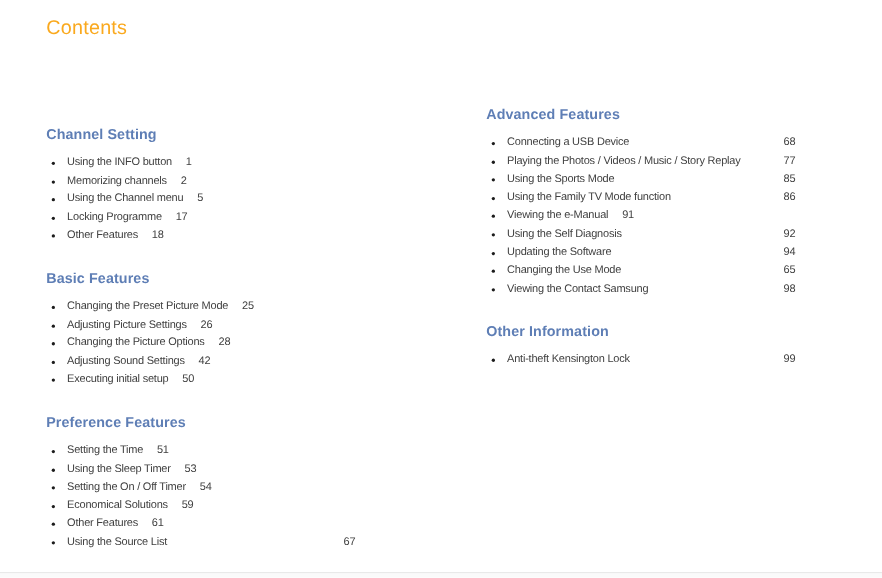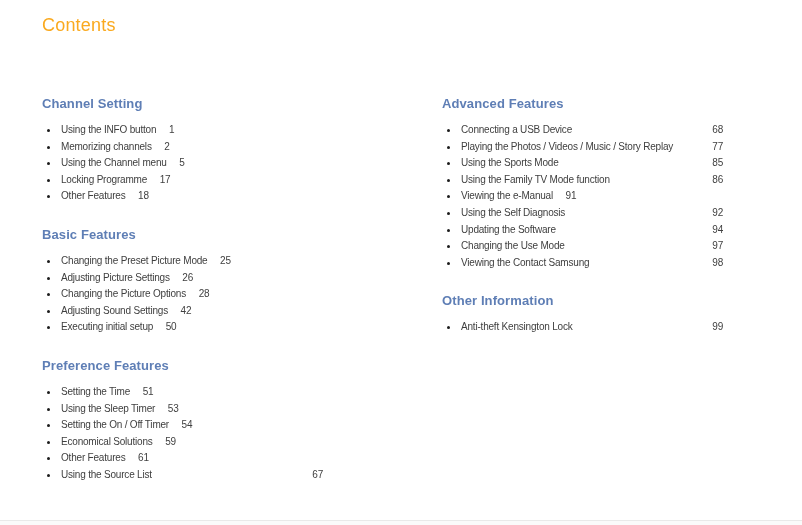--- a/index.html
+++ b/index.html
@@ -39,21 +39,21 @@
     font-weight: 400;
     letter-spacing: 0.2px;
     line-height: 30px;
     color: var(--title-color);
   }
   .toc-col {
     position: absolute;
     top: 96px;
     width: 281px;
   }
-  .toc-col-left  { left: 42px; }
+  .toc-col-left  { left: 42px; margin-top: 18px; }
   .toc-col-right { left: 442px; }
   .toc-section { margin: 0 0 22px 0; }
   .toc-heading {
     margin: 0 0 11px 0;
     font-size: 13px;
     font-weight: 700;
     line-height: 15px;
     letter-spacing: 0.1px;
     color: var(--heading-color);
   }
@@ -244,21 +244,21 @@
 
   <li class="toc-item">
     <span class="bullet"></span>
     <span class="item-label">Updating the Software</span>
     <span class="item-page page-right">94</span>
   </li>
 
   <li class="toc-item">
     <span class="bullet"></span>
     <span class="item-label">Changing the Use Mode</span>
-    <span class="item-page page-right">97</span>
+    <span class="item-page page-right">65</span>
   </li>
 
   <li class="toc-item">
     <span class="bullet"></span>
     <span class="item-label">Viewing the Contact Samsung</span>
     <span class="item-page page-right">98</span>
   </li>
 </ul>
   </section>
 

